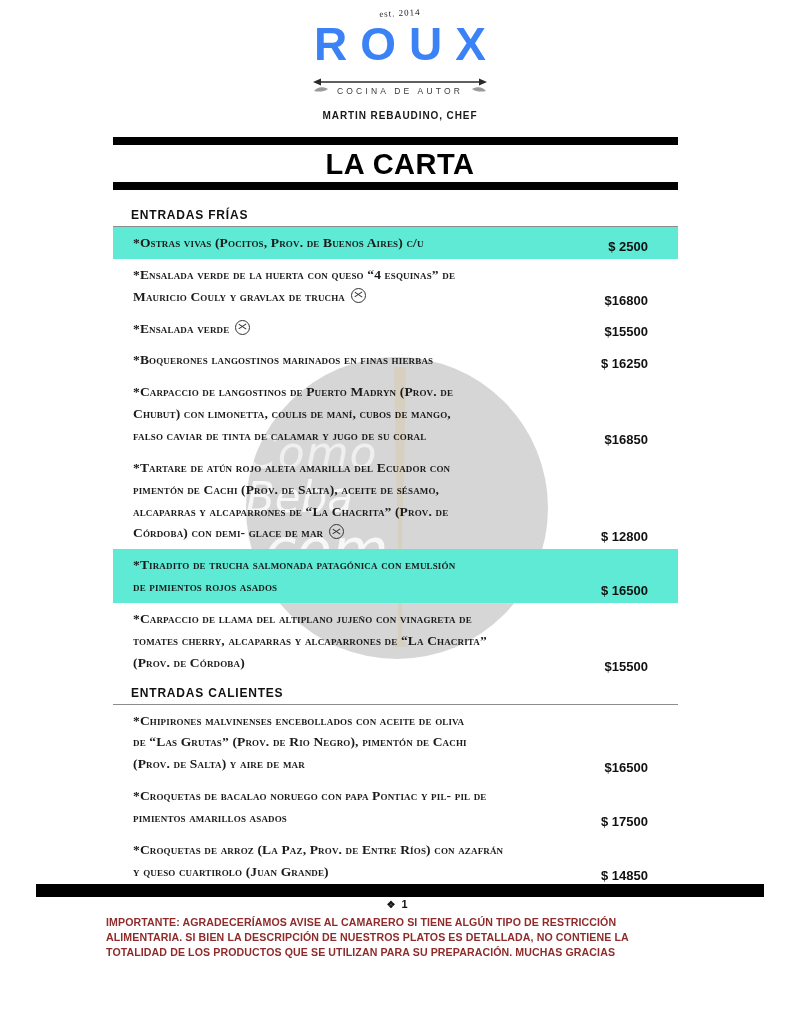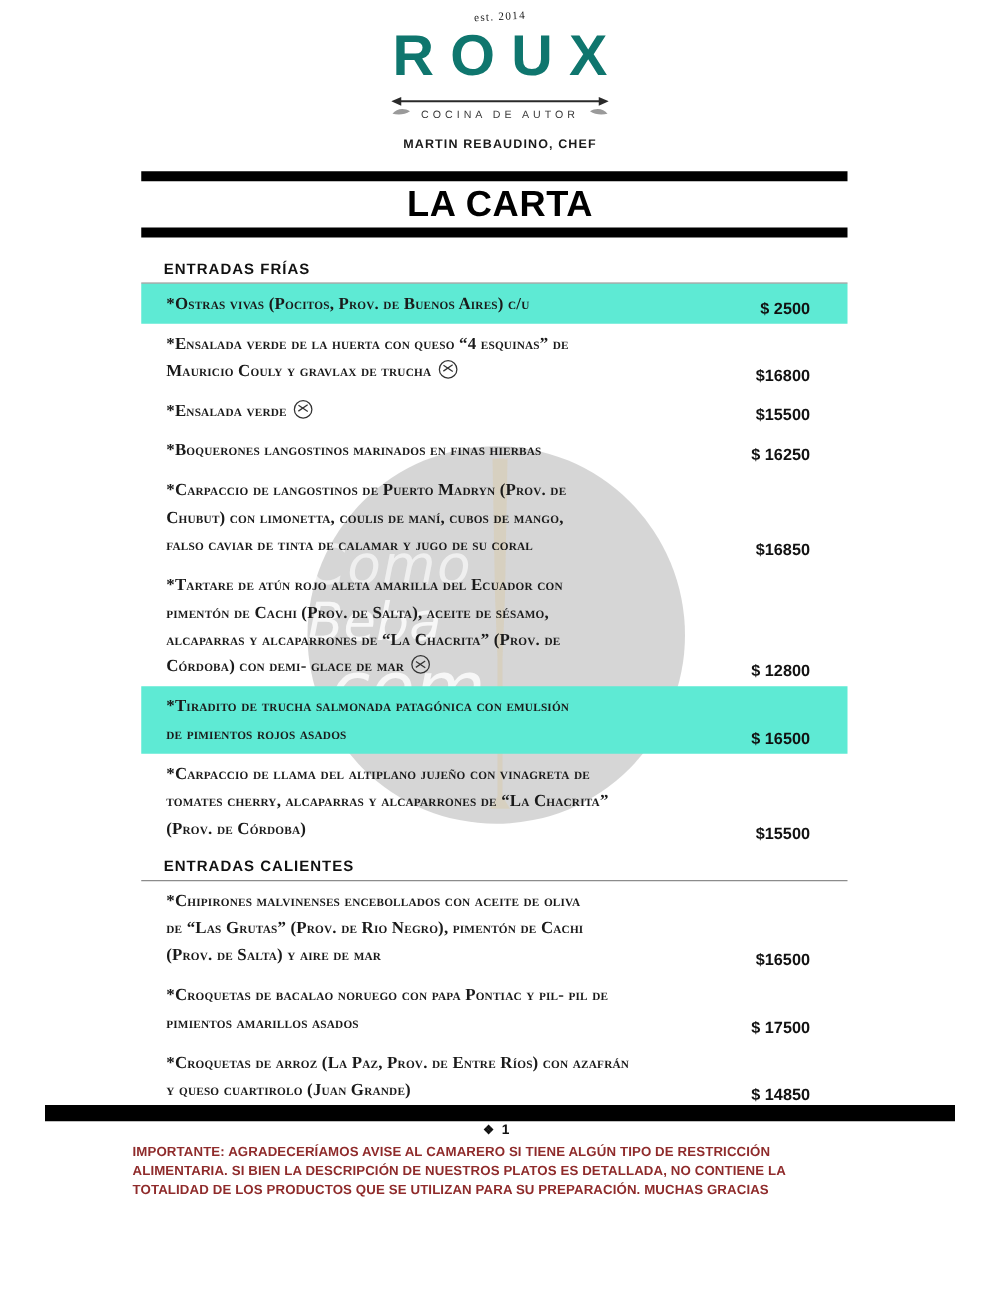--- a/index.html
+++ b/index.html
@@ -104,21 +104,21 @@
     letter-spacing: 1px;
     color: #1a1a1a;
     height: 12px;
     transform: rotate(-3deg);
   }
   .logo-name {
     font-family: "Liberation Sans", sans-serif;
     font-size: 46px;
     font-weight: 700;
     letter-spacing: 13px;
-    color: #0f766e;
+    color: #3b82f6;
     line-height: 1.05;
     padding-left: 13px;
   }
   .logo-rule {
     width: 174px;
     margin: 5px auto 0;
     height: 10px;
     position: relative;
   }
   .logo-sub {

